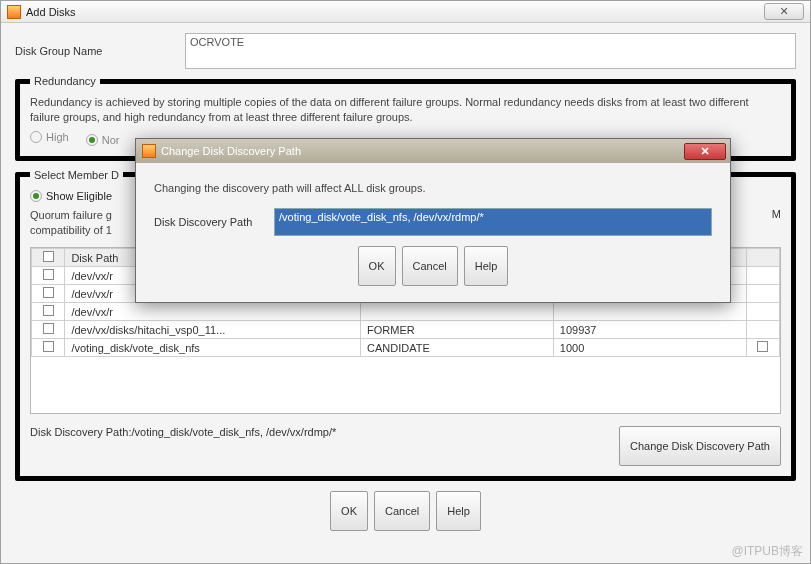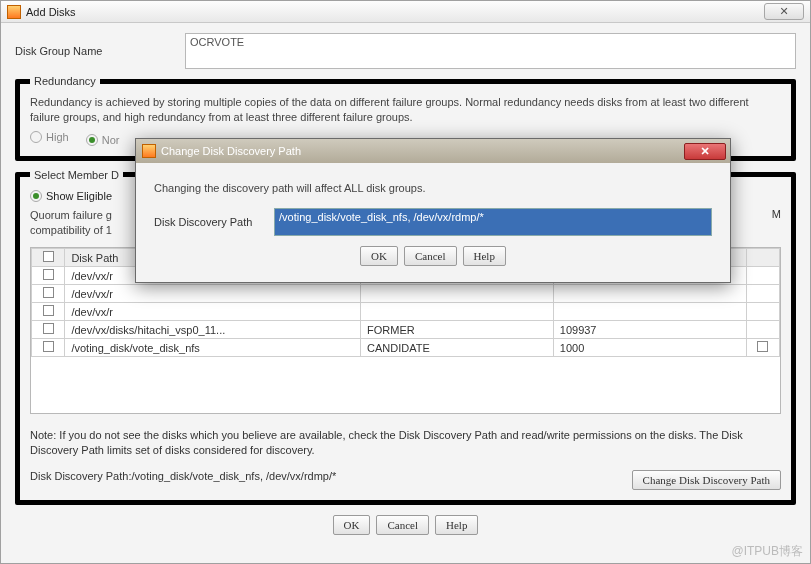--- a/index.html
+++ b/index.html
@@ -22,21 +22,21 @@
   .radio.active{ color:#222; }
   .tablewrap { border:1px solid #b8b8b8; background:#fff; margin-top:4px; }
   table { width:100%; border-collapse:collapse; }
   th,td { border:1px solid #cfcfcf; padding:2px 6px; text-align:left; white-space:nowrap; height:18px; }
   th { background:#eee; font-weight:normal; }
   td.chk, th.chk { width:26px; text-align:center; }
   .chkbox { width:11px; height:11px; display:inline-block; border:1px solid #888; background:#fff; }
   .tableblank { height:56px; }
   .note { margin-top:14px; color:#333; line-height:1.35; }
   .footerpath { margin-top:12px; display:flex; }
-  .btn { height:20px; padding:6px 10px; border:1px solid #9a9a9a; background:linear-gradient(#fdfdfd,#e2e2e2); border-radius:2px; cursor:pointer; display:inline-flex; align-items:center;font-family:Liberation Serif, serif; }
+  .btn { height:40px; padding:6px 10px; border:1px solid #9a9a9a; background:linear-gradient(#fdfdfd,#e2e2e2); border-radius:2px; cursor:pointer; display:inline-flex; align-items:center; }
   .btnrow { display:flex; gap:6px; justify-content:center; margin-top:10px; }
   .watermark { position:absolute; right:8px; bottom:4px; color:#bbb; font-size:12px; }
   
   .modal { position:absolute; left:135px; top:138px; width:596px; background:#f3f3f3; border:1px solid #6a6a6a; box-shadow:0 4px 18px rgba(0,0,0,.45); }
   .mtitle { height:24px; background:linear-gradient(#cfcabd,#b2ab99); color:#fff; display:flex; align-items:center; padding:0 4px 0 6px; }
   .mtitle .icon { width:14px; height:14px; margin-right:5px; display:inline-block; background:linear-gradient(#ffd070,#ff7a20); border:1px solid #c06000; }
   .mtitle .t { color:#fff; }
   .mclose { margin-left:auto; width:42px; height:17px; background:linear-gradient(#e97575,#c83a3a); border:1px solid #8b2020; border-radius:2px; color:#fff; text-align:center; line-height:14px; font-weight:bold; font-family:Arial; }
   .mbody { padding:18px 18px 16px; color:#333; }
   .mrow { display:flex; align-items:center; margin:12px 0 8px; }
@@ -126,21 +126,20 @@
                 <td>/voting_disk/vote_disk_nfs</td>
                 <td>CANDIDATE</td>
                 <td>1000</td>
                 <td class="chk"><span class="chkbox"></span></td>
               </tr>
         </tbody>
           </table>
         <div class="tableblank"></div>
       </div>
 
-      <div class="note">Note: If you do not see the disks which you believe are available, check the Disk Discovery Path and read/write permissions on the disks. The Disk Discovery Path limits set of disks considered for discovery.</div>
       <div class="footerpath">
         <div style="flex:1">Disk Discovery Path:/voting_disk/vote_disk_nfs, /dev/vx/rdmp/*</div>
         <div class="btn">Change Disk Discovery Path</div>
       </div>
     </fieldset>
 
     <div class="btnrow">
       <div class="btn">OK</div>
       <div class="btn">Cancel</div>
       <div class="btn">Help</div>

